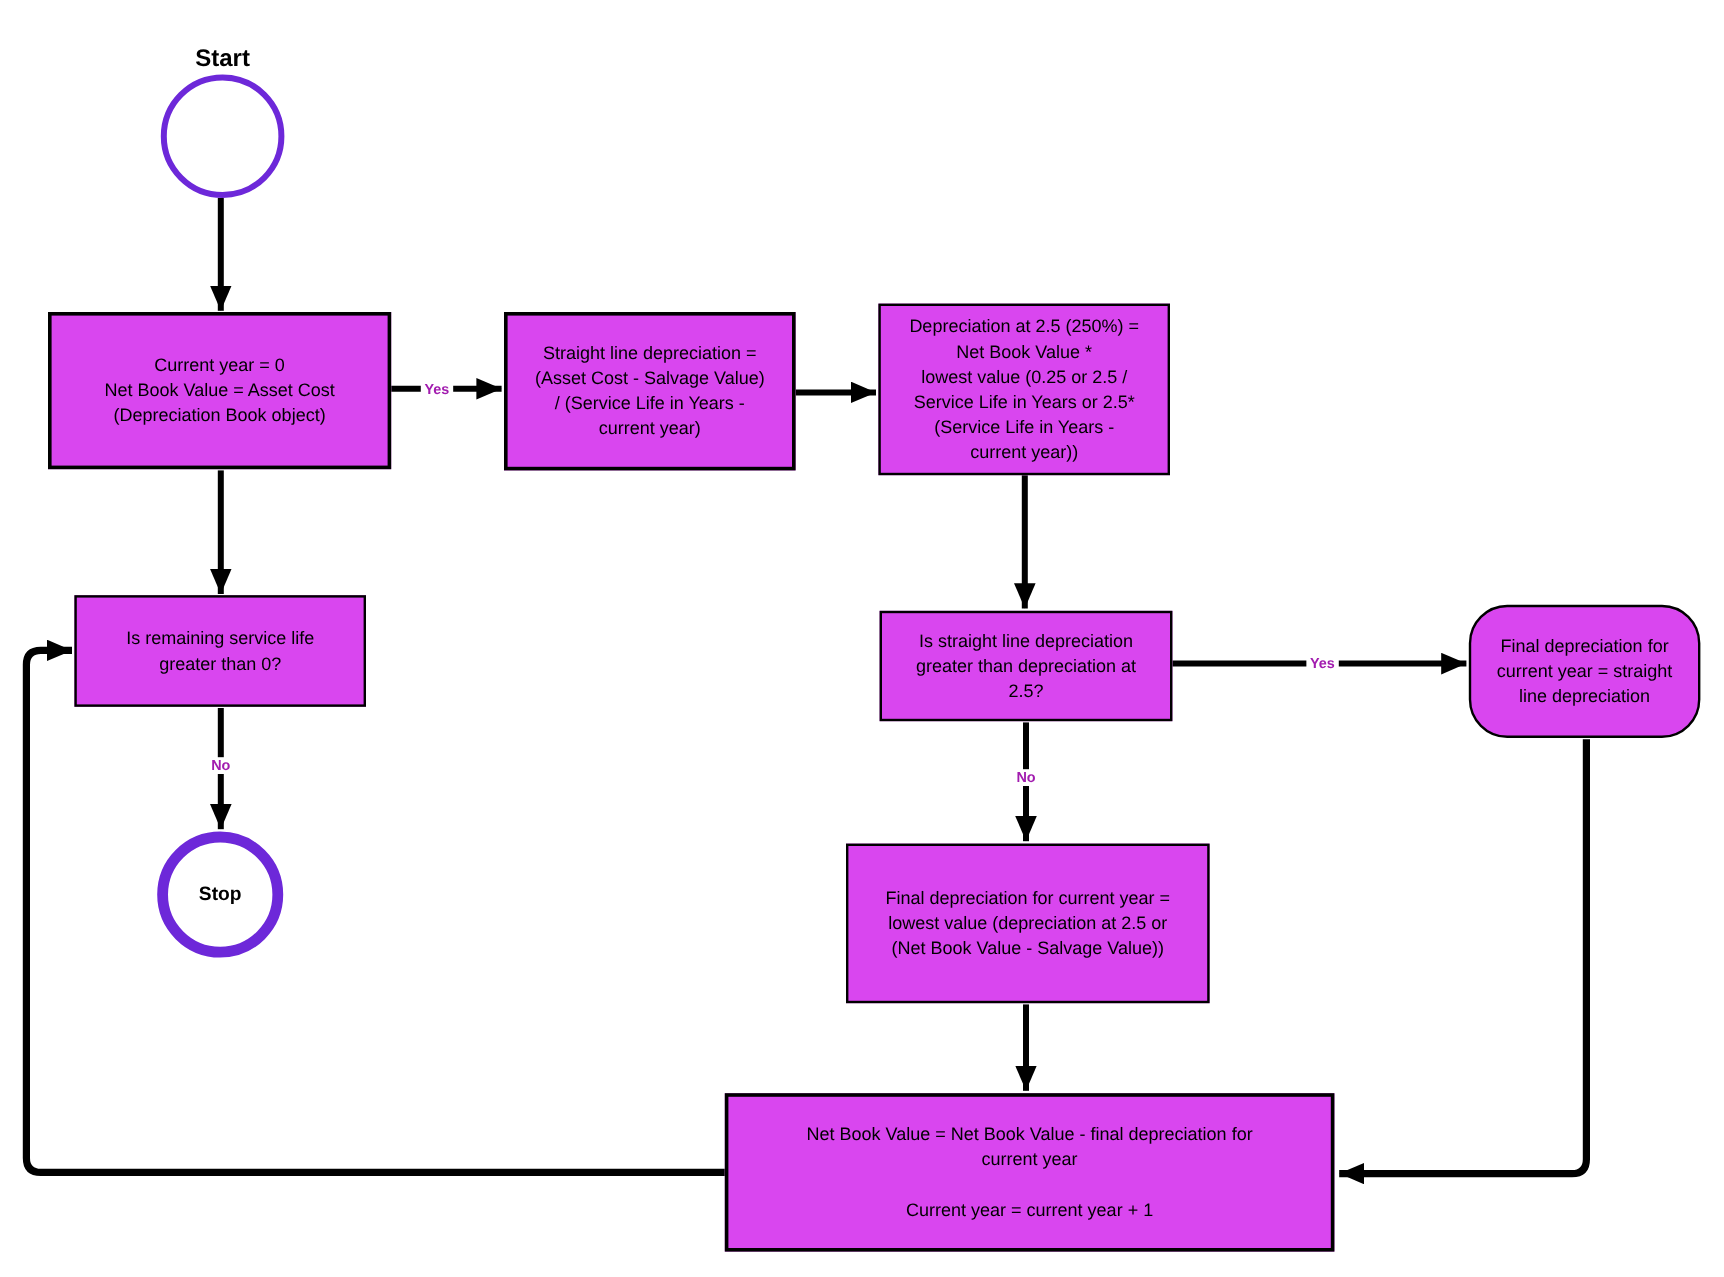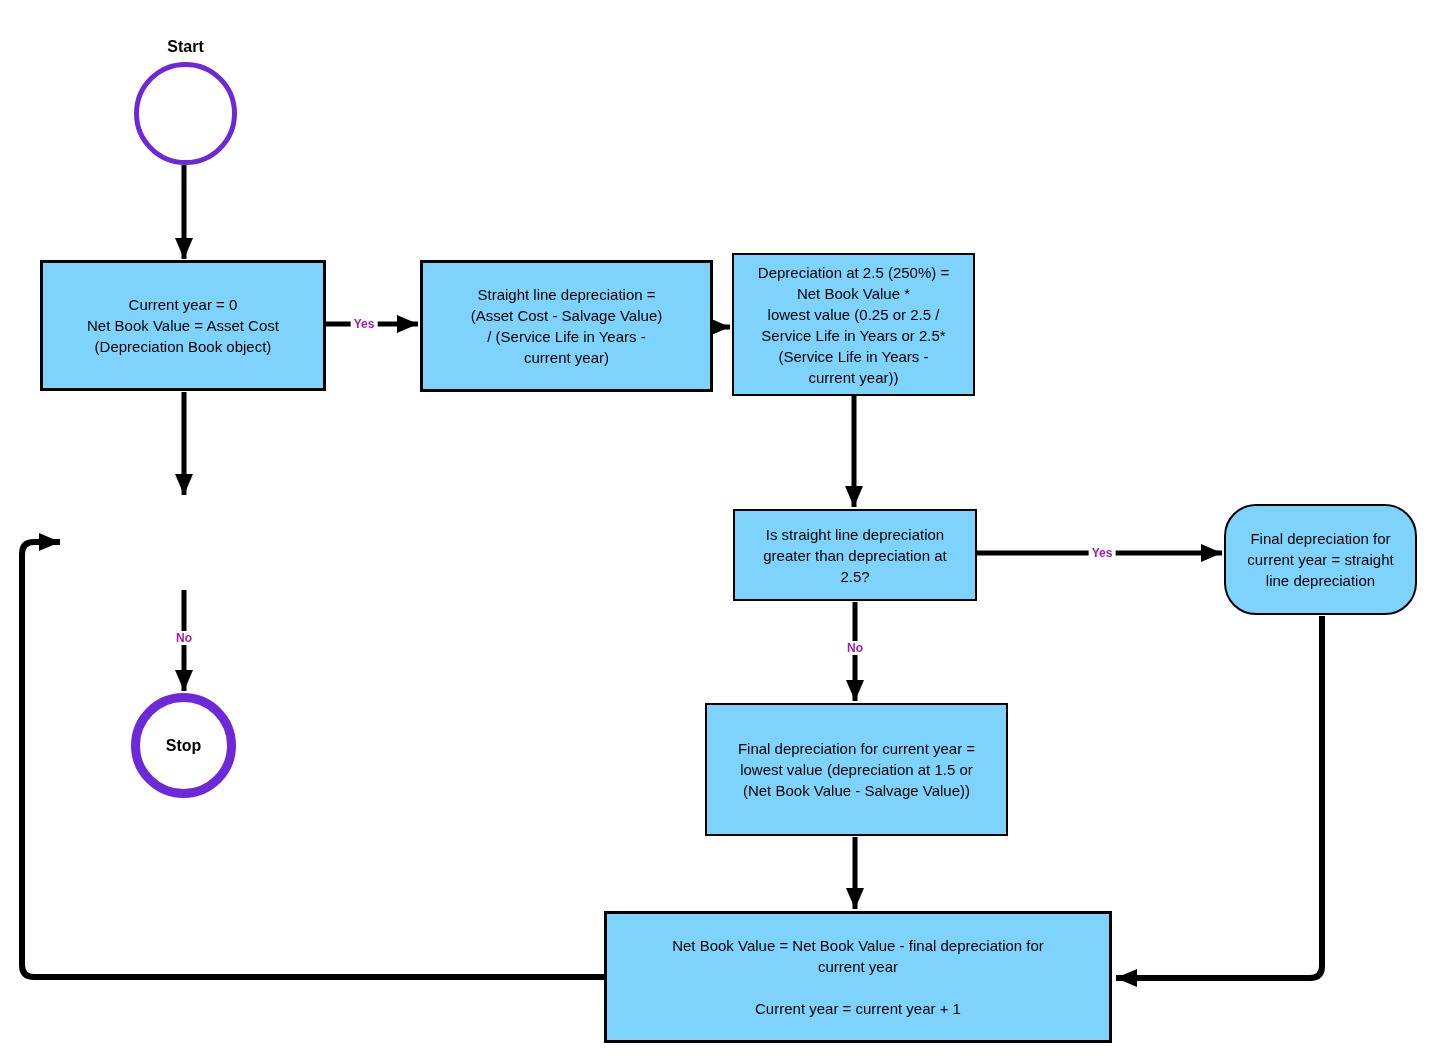--- a/index.html
+++ b/index.html
@@ -18,21 +18,21 @@
   .edges {
     position: absolute;
     left: 0;
     top: 0;
     width: 1437px;
     height: 1064px;
   }
   .node {
     position: absolute;
     box-sizing: border-box;
-    background: #7dd3fc;
+    background: #d946ef;
     border: 3px solid #000000;
     display: flex;
     align-items: center;
     justify-content: center;
     text-align: center;
     font-size: 15px;
     line-height: 21px;
     color: #000000;
     white-space: pre-line;
     padding: 4px 8px;
@@ -49,21 +49,21 @@
     justify-content: center;
     font-weight: bold;
     font-size: 16px;
     color: #000000;
   }
   .circle-node.thick { border-width: 9px; }
   .terminal-label {
     position: absolute;
     text-align: center;
     font-weight: bold;
-    font-size: 16px;
+    font-size: 20px;
     color: #000000;
   }
   .edge-label {
     position: absolute;
     transform: translate(-50%, -50%);
     background: #ffffff;
     padding: 0 3px;
     font-size: 12px;
     font-weight: bold;
     color: #a21caf;
@@ -94,45 +94,47 @@
     <path stroke-width="6" d="M604,977 L34,977 Q22,977 22,965 L22,554 Q22,542 34,542 L60,542" marker-end="url(#arrow)"></path>
   </svg>
 
   <div class="terminal-label" style="left:134px; top:38px; width:103px;">Start</div>
   <div class="circle-node" style="left:134px; top:62px; width:103px; height:103px;"></div>
 
   <div class="node" style="left:40px; top:260px; width:286px; height:131px;">Current year = 0
 Net Book Value = Asset Cost
 (Depreciation Book object)</div>
 
-  <div class="node" style="left:420px; top:260px; width:293px; height:132px;">Straight line depreciation =
+  <div class="node" style="left:420px; top:260px; width:243px; height:132px;">Straight line depreciation =
 (Asset Cost - Salvage Value)
 / (Service Life in Years -
 current year)</div>
 
   <div class="node thin" style="left:732px; top:253px; width:243px; height:143px;">Depreciation at 2.5 (250%) =
 Net Book Value *
 lowest value (0.25 or 2.5 /
 Service Life in Years or 2.5*
 (Service Life in Years -
 current year))</div>
 
+  <div class="node thin" style="left:62px; top:496px; width:243px; height:93px;">Is remaining service life
+greater than 0?</div>
 
   <div class="circle-node thick" style="left:131px; top:693px; width:105px; height:105px;">Stop</div>
 
   <div class="node thin" style="left:733px; top:509px; width:244px; height:92px;">Is straight line depreciation
 greater than depreciation at
 2.5?</div>
 
   <div class="node thin" style="left:1224px; top:504px; width:193px; height:111px;border-radius:32px;">Final depreciation for
 current year = straight
 line depreciation</div>
 
   <div class="node thin" style="left:705px; top:703px; width:303px; height:133px;">Final depreciation for current year =
-lowest value (depreciation at 1.5 or
+lowest value (depreciation at 2.5 or
 (Net Book Value - Salvage Value))</div>
 
   <div class="node" style="left:604px; top:911px; width:508px; height:132px;">Net Book Value = Net Book Value - final depreciation for
 current year
 
 Current year = current year + 1</div>
 
   <div class="edge-label" style="left:364px; top:324px;">Yes</div>
   <div class="edge-label" style="left:1102px; top:553px;">Yes</div>
   <div class="edge-label" style="left:184px; top:638px;">No</div>

